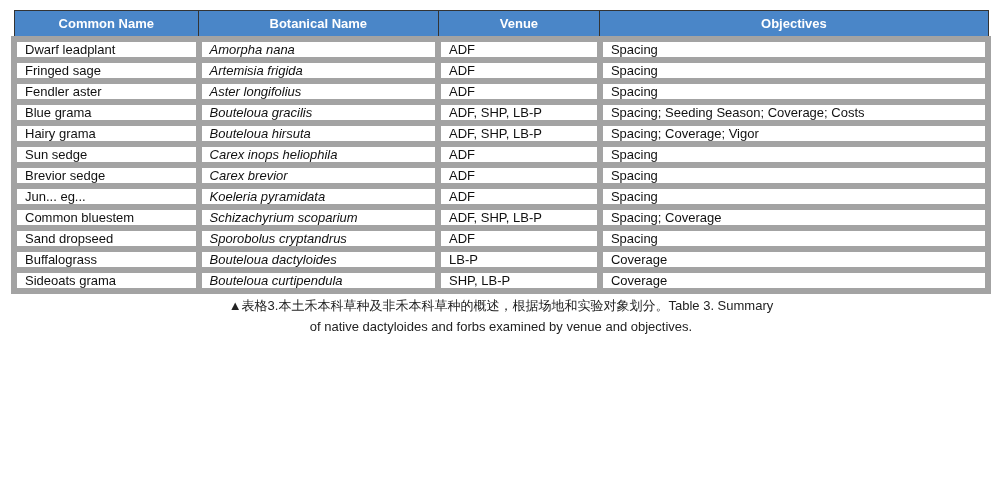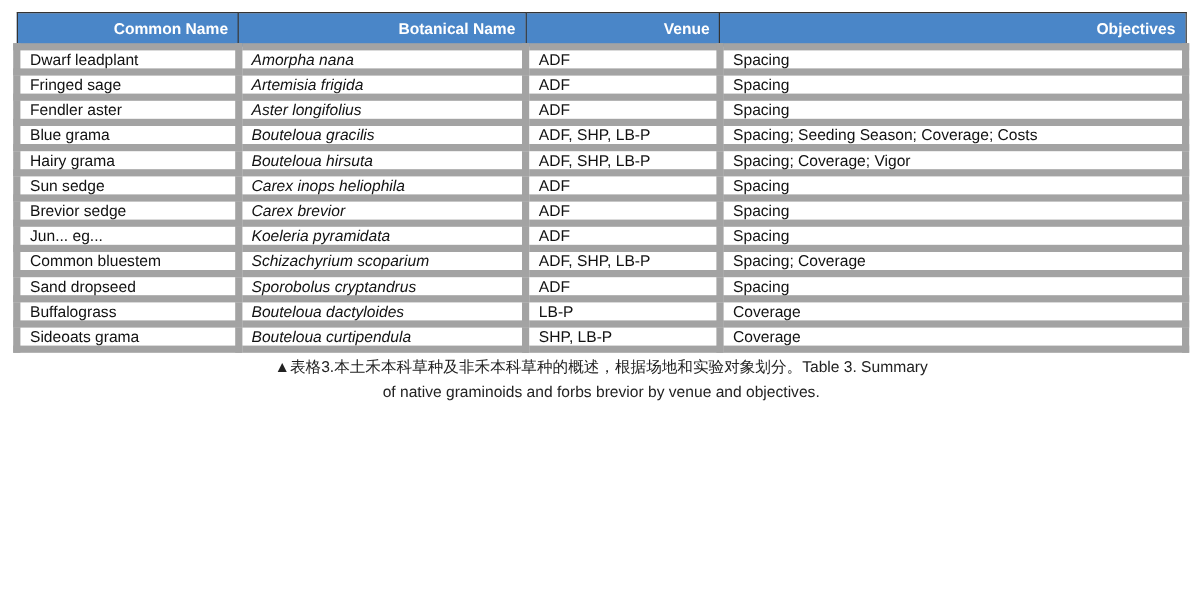--- a/index.html
+++ b/index.html
@@ -19,21 +19,21 @@
     table {
       width: 100%;
       border-collapse: collapse;
       border: 1.5px solid #333;
     }
     th {
       background-color: #4a86c8;
       color: #fff;
       font-weight: bold;
       padding: 5px 8px;
-      text-align: right;
+      text-align: center;
       border: 1px solid #333;
       font-size: 13px;
     }
     td {
       padding: 0 8px;
       border: 6px solid #a3a3a3;
       font-size: 13px;
       color: #111;
     }
     tr:nth-child(even) td {
@@ -158,14 +158,14 @@
           <td class="botanical">Bouteloua curtipendula</td>
           <td>SHP, LB-P</td>
           <td>Coverage</td>
         </tr>
       </tbody>
   </table>
 </div>
 
 <div class="caption">
   <span class="caption-line">▲表格3.本土禾本科草种及非禾本科草种的概述，根据场地和实验对象划分。Table 3. Summary</span>
-  <span class="caption-line">of native graminoids and forbs brevior by venue and objectives.</span>
+  <span class="caption-line">of native dactyloides and forbs examined by venue and objectives.</span>
 </div>
 
 </body></html>

